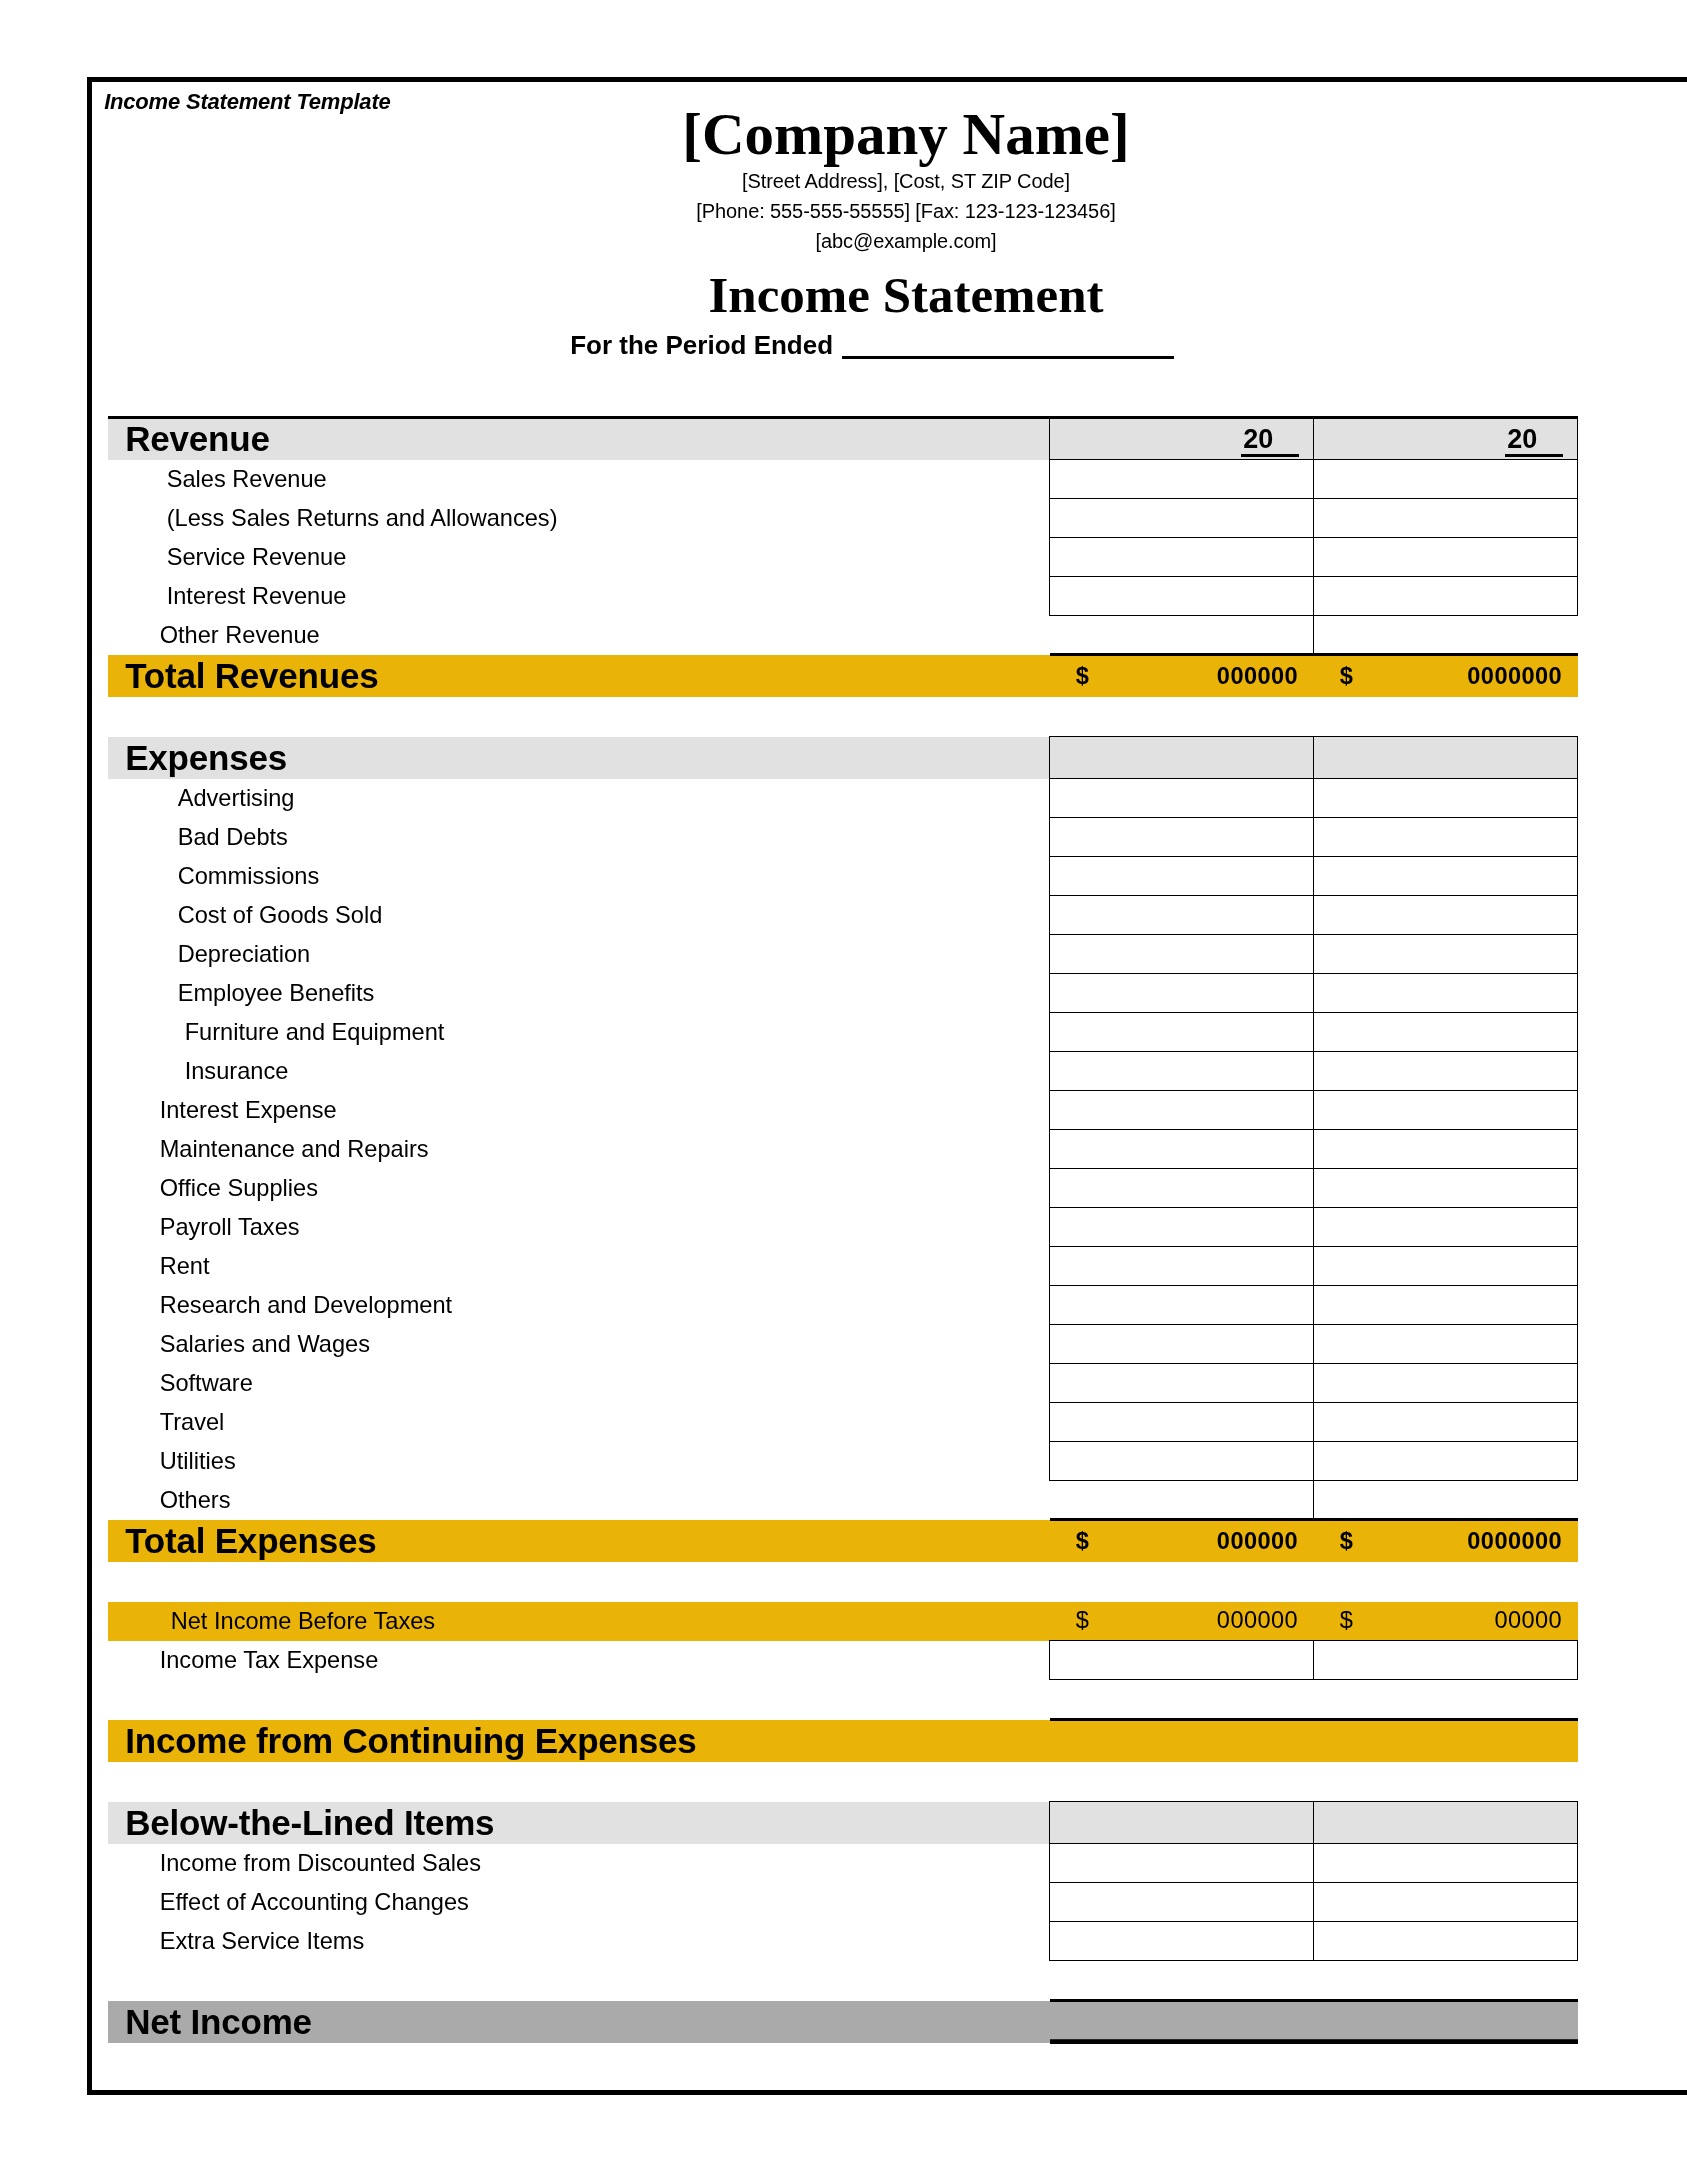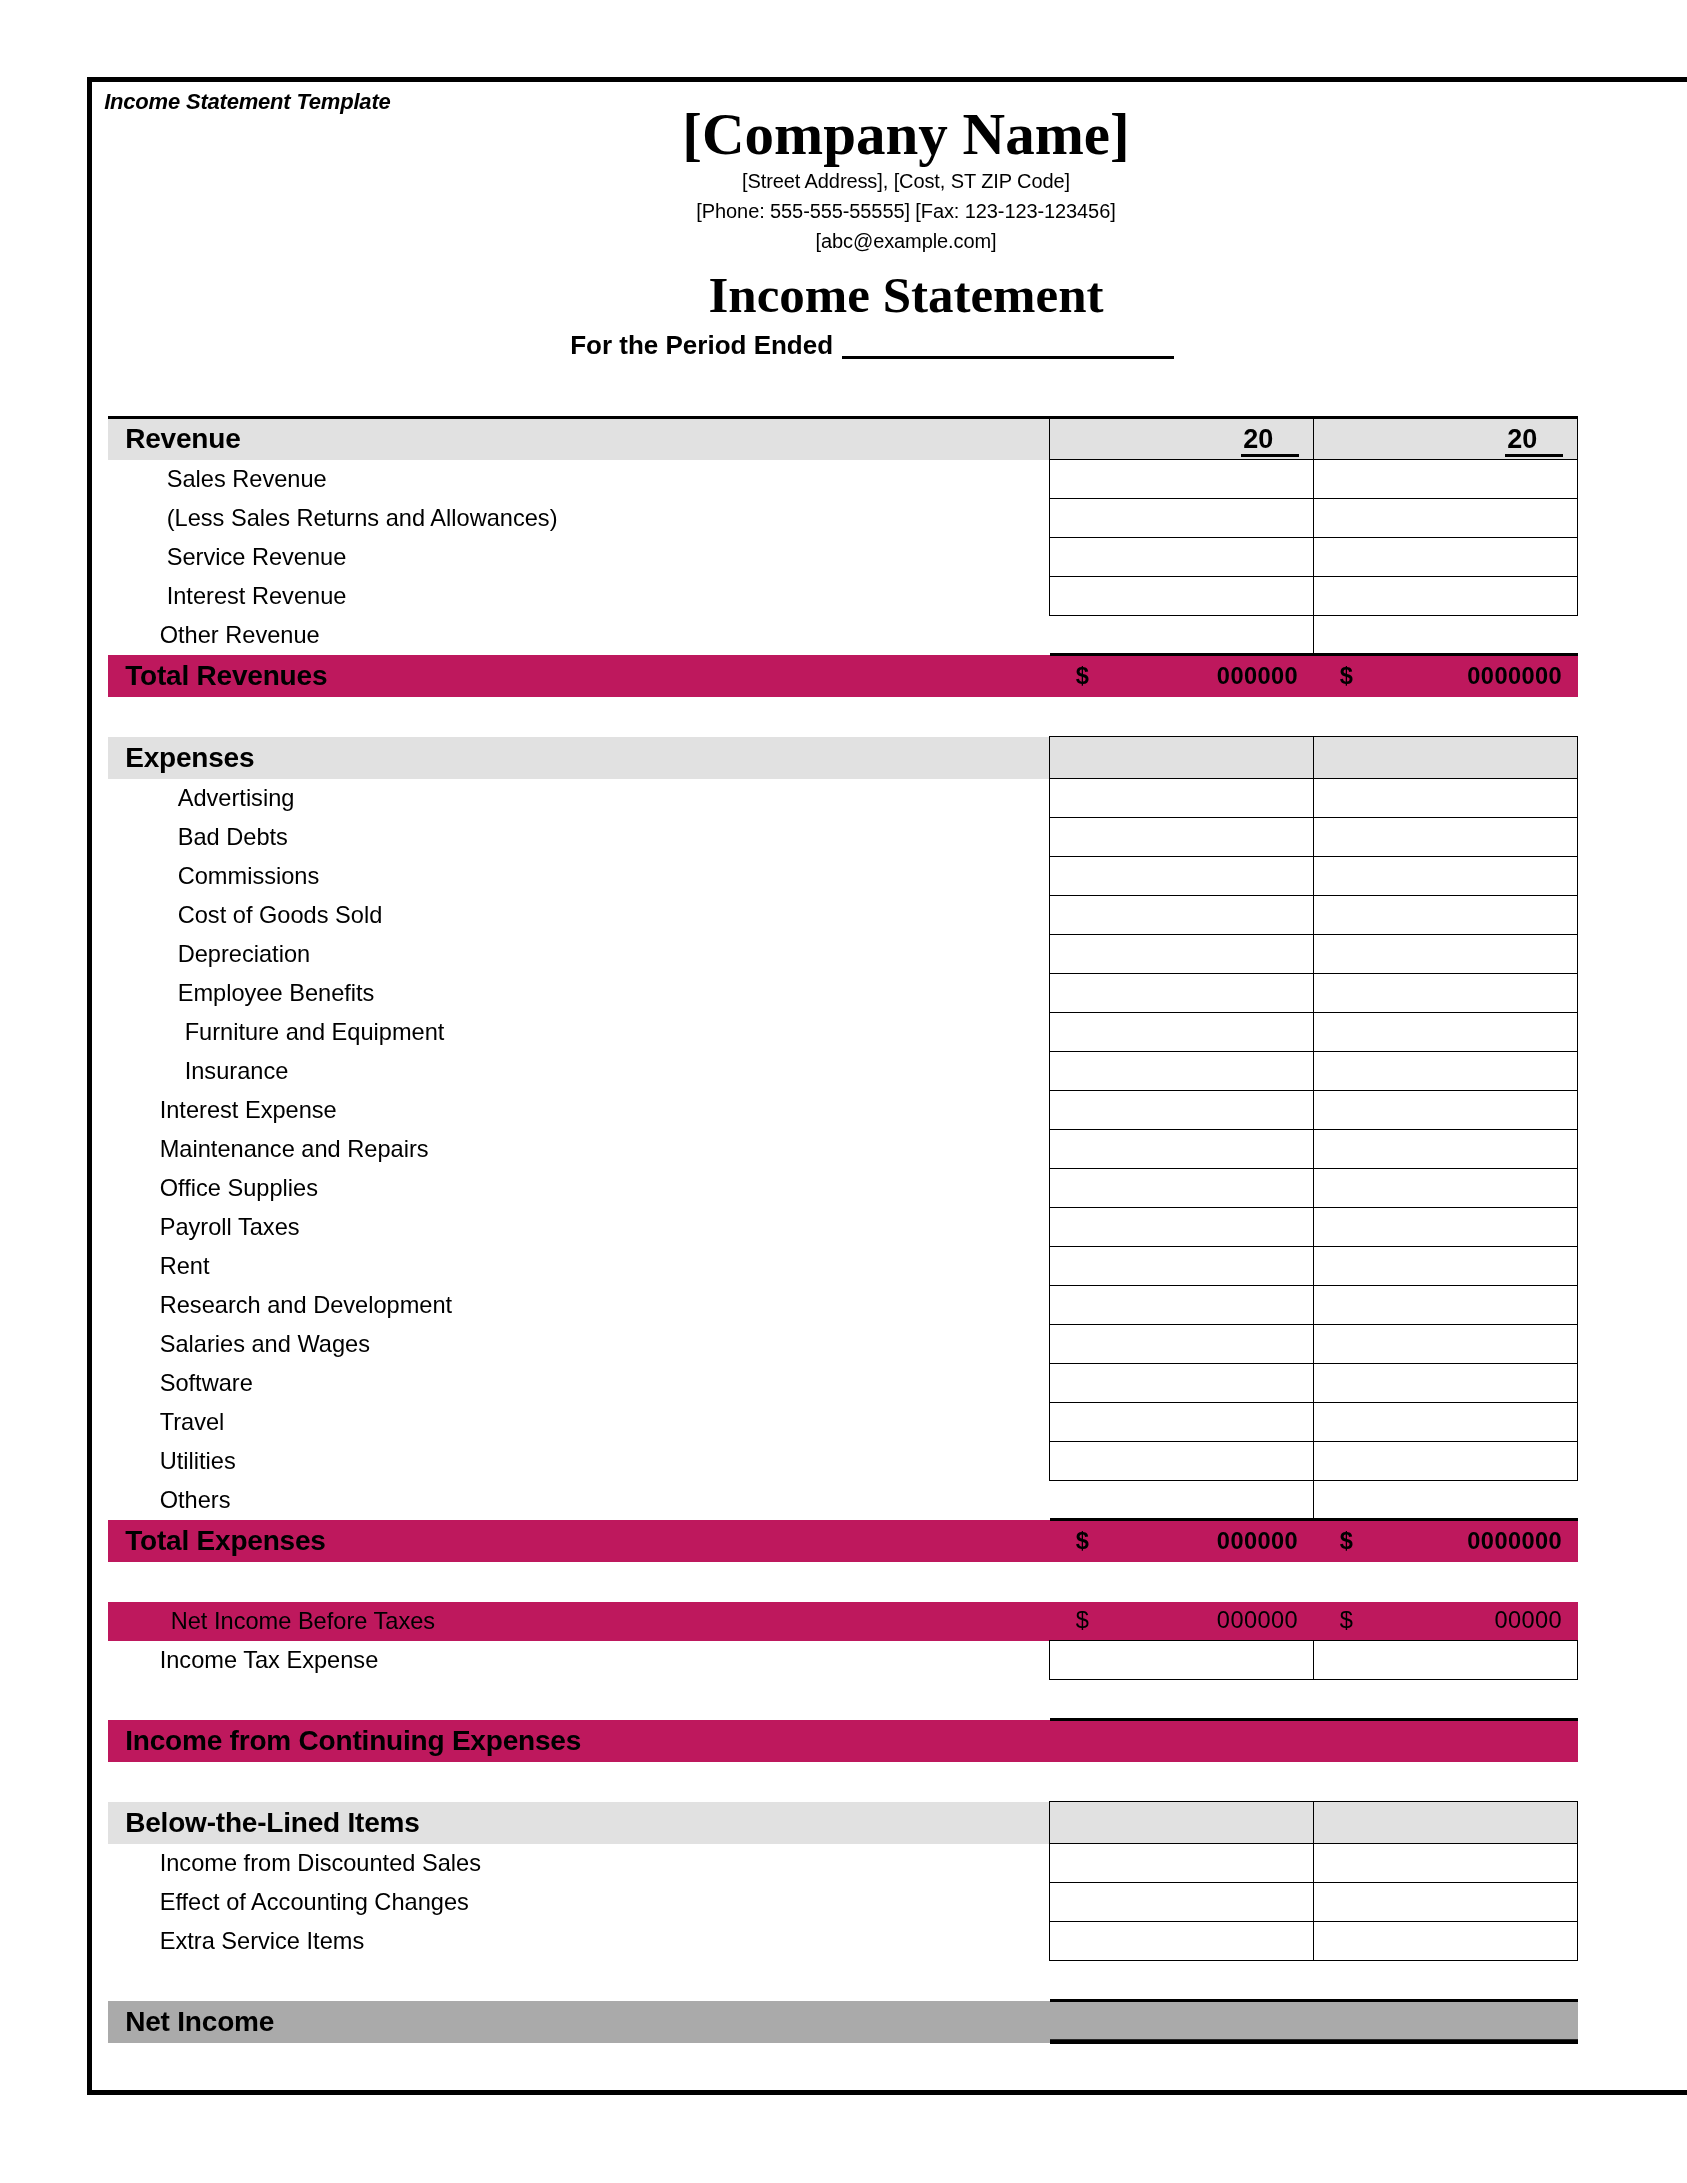--- a/index.html
+++ b/index.html
@@ -92,27 +92,27 @@
   col.c-label { width: 942px; }
   col.c-num   { width: 264px; }
 
   
   .r-band   { height: 42px; }
   .r-item   { height: 39px; }
   .r-gap-lg { height: 40px; }
 
   
   .fill-gray  { background: #e1e1e1; }
-  .fill-blue  { background: #be185d; }
+  .fill-blue  { background: #eab308; }
   .fill-dark  { background: #aaaaaa; }
 
   
   .lbl-head {
     font-weight: bold;
-    font-size: 28px;
+    font-size: 35px;
     padding-left: 17.5px !important;
     letter-spacing: -0.2px;
   }
   .lbl-item {
     padding-left: 59px !important;
     font-size: 23.6px;
   }
   .lbl-item-2 { padding-left: 70px !important; }
   .lbl-item-3 { padding-left: 77px !important; }
   .lbl-item-4 { padding-left: 52px !important; }

